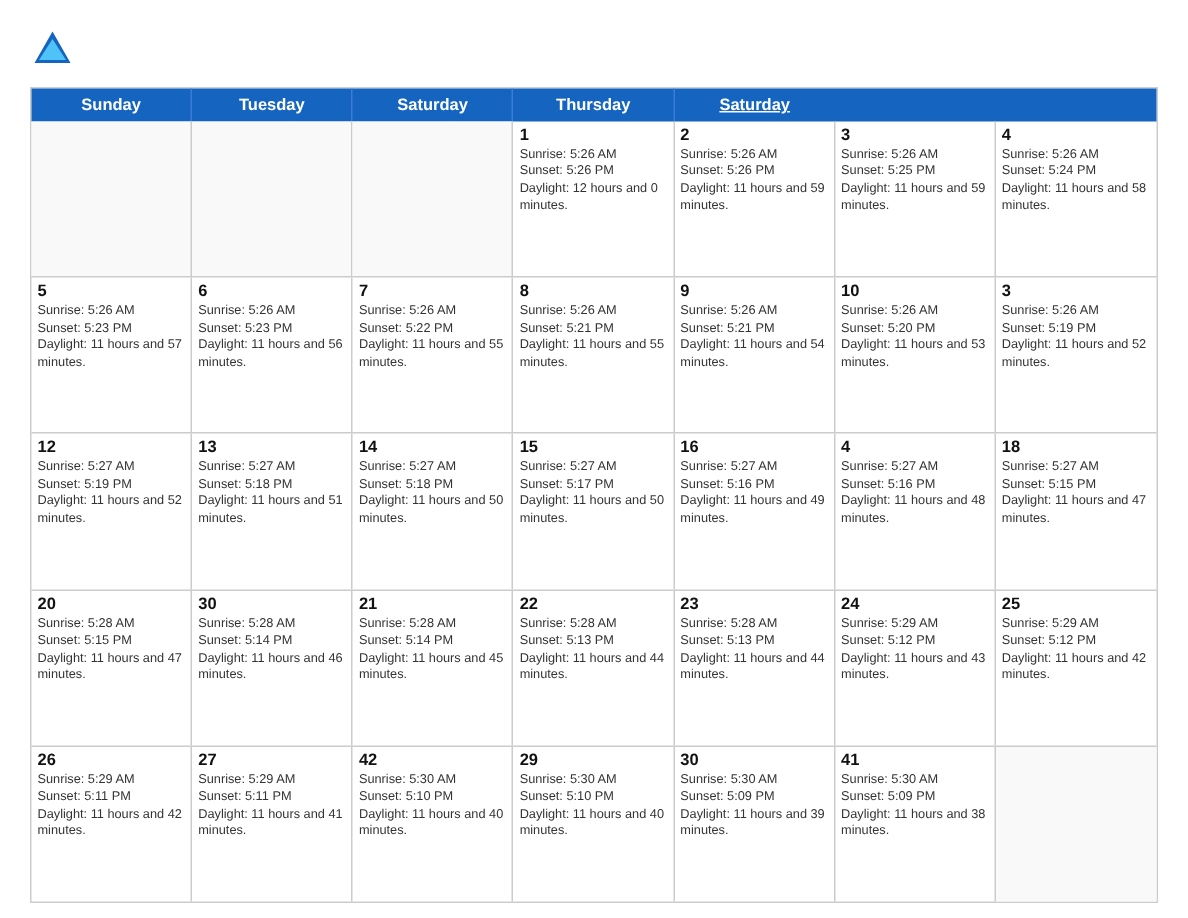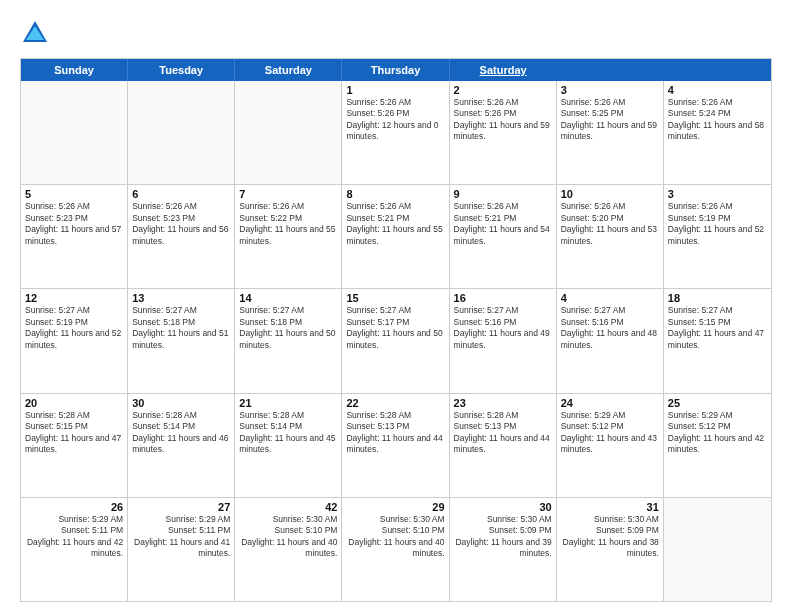--- a/index.html
+++ b/index.html
@@ -76,21 +76,21 @@
       flex: 1;
       display: flex;
       flex-direction: column;
     }
     .cal-row {
       display: grid;
       grid-template-columns: repeat(7, 1fr);
       flex: 1;
       border-bottom: 1px solid #ccc;
     }
-    .cal-row:last-child { border-bottom: none; text-align: right; }
+    .cal-row:last-child { border-bottom: none; }
     .cal-cell {
       border-right: 1px solid #ccc;
       padding: 3px 4px;
       font-size: 9px;
       color: #333;
       vertical-align: top;
       min-height: 0;
     }
     .cal-cell:last-child { border-right: none; }
     .cal-cell.empty { background: #f9f9f9; }
@@ -262,20 +262,20 @@
           </div>
           <div class="cal-cell">
             <div class="day-num">29</div>
             <div class="cell-text">Sunrise: 5:30 AM<br>Sunset: 5:10 PM<br>Daylight: 11 hours and 40 minutes.</div>
           </div>
           <div class="cal-cell">
             <div class="day-num">30</div>
             <div class="cell-text">Sunrise: 5:30 AM<br>Sunset: 5:09 PM<br>Daylight: 11 hours and 39 minutes.</div>
           </div>
           <div class="cal-cell">
-            <div class="day-num">31</div>
+            <div class="day-num">41</div>
             <div class="cell-text">Sunrise: 5:30 AM<br>Sunset: 5:09 PM<br>Daylight: 11 hours and 38 minutes.</div>
           </div>
           <div class="cal-cell empty"></div>
         </div>
       </div>
   </div>
 </div>
 
 </body></html>

